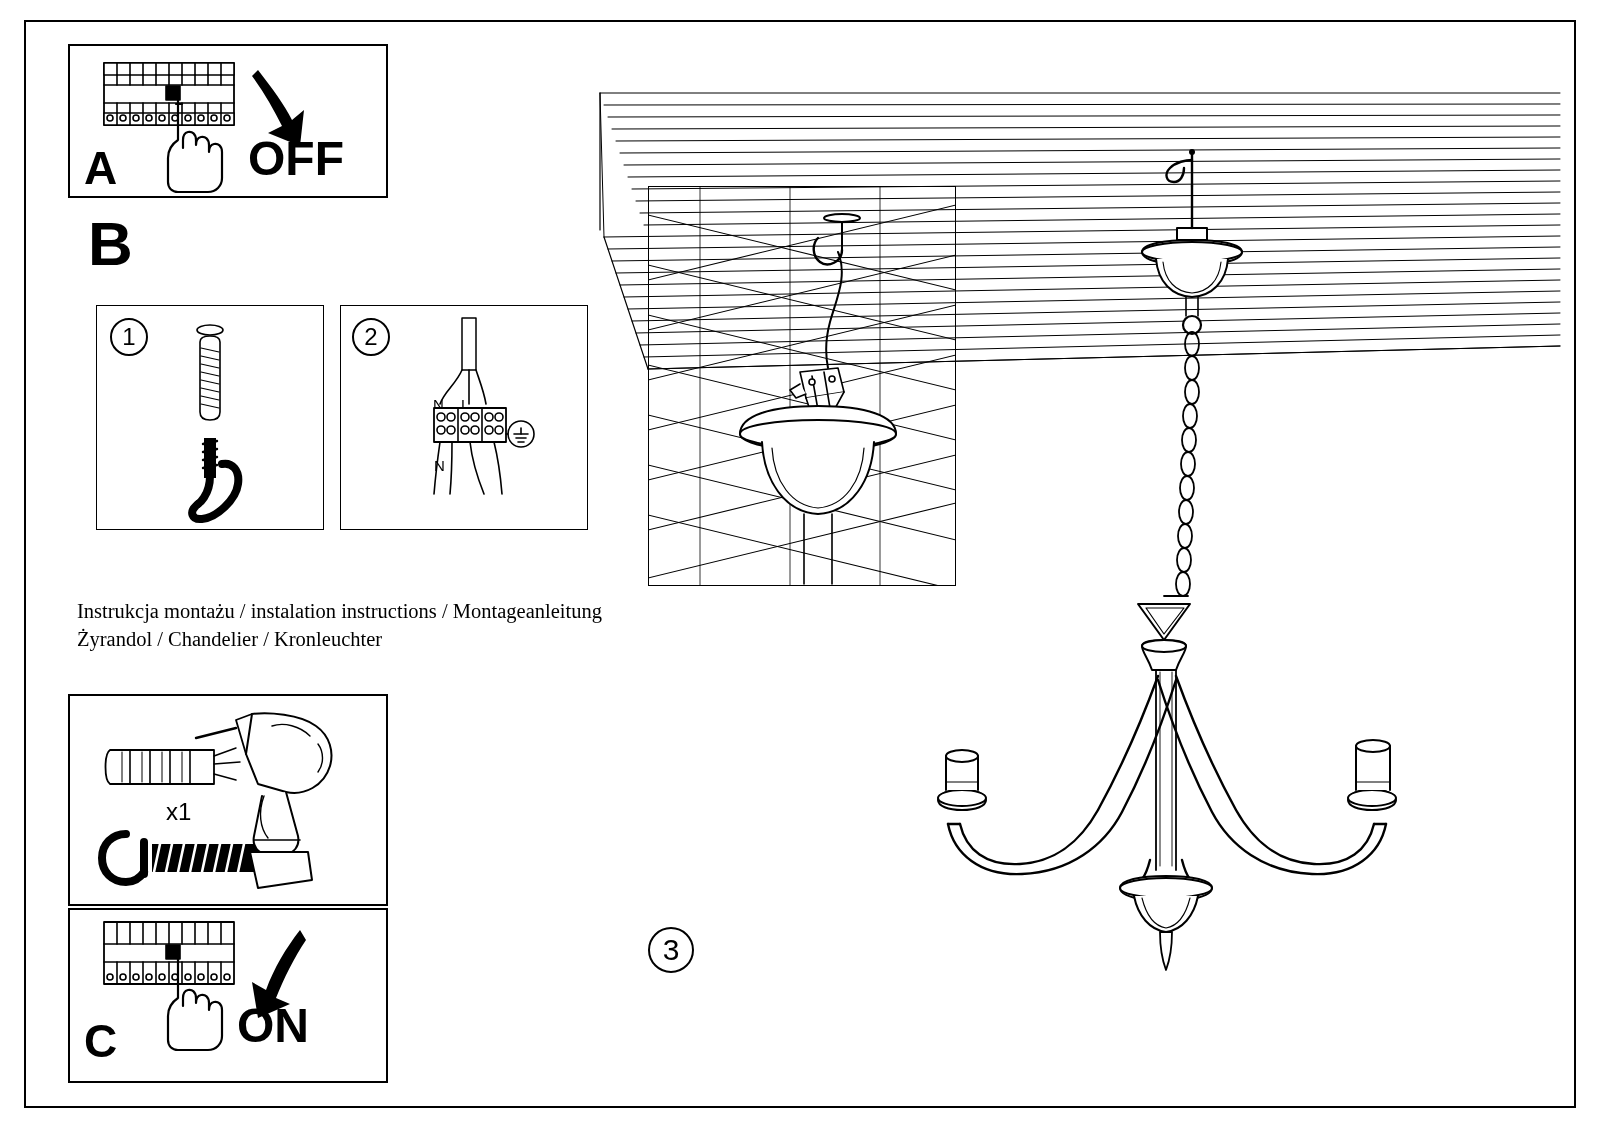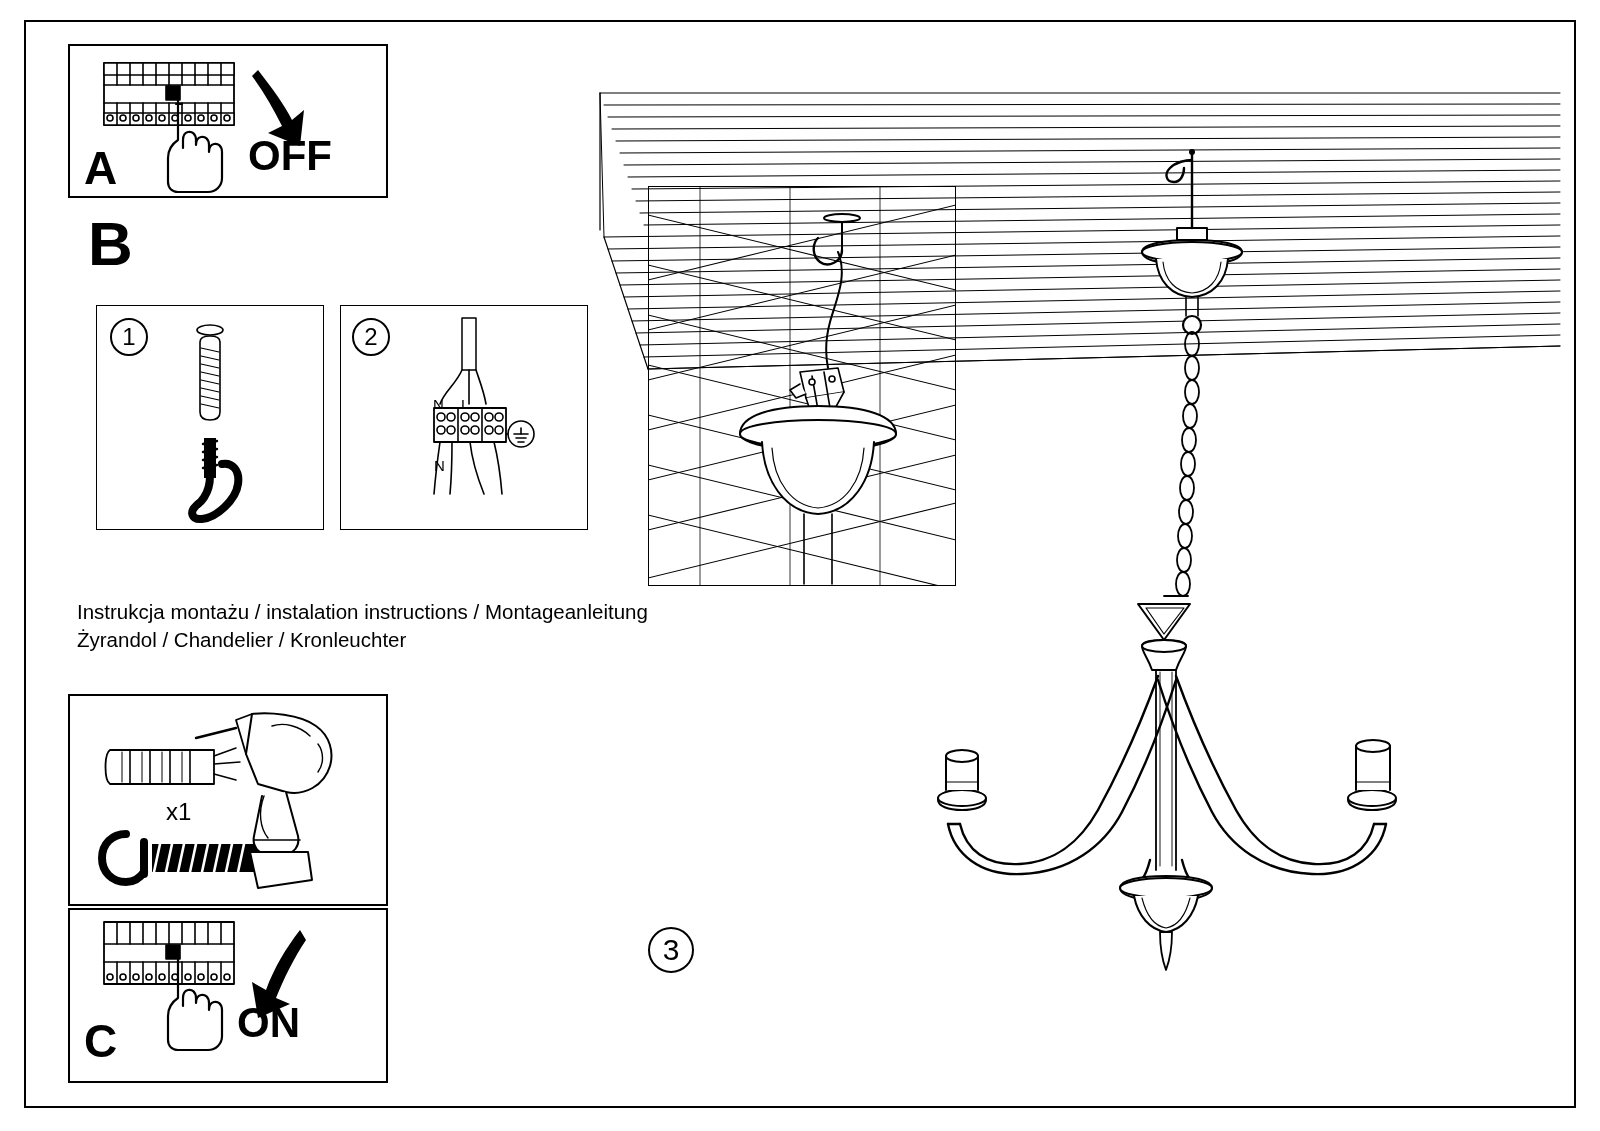--- a/index.html
+++ b/index.html
@@ -48,29 +48,29 @@
   }
   .big-letter {
     position: absolute;
     font-size: 62px;
     font-weight: bold;
     font-family: "Liberation Sans", sans-serif;
     line-height: 1;
   }
   .word {
     position: absolute;
-    font-size: 42px;
+    font-size: 48px;
     font-weight: bold;
     font-family: "Liberation Sans", sans-serif;
     line-height: 1;
   }
   .caption {
     position: absolute;
     font-size: 20.5px;
-    font-family: Liberation Sans, sans-serif;
+    font-family: Liberation Serif, serif;
     line-height: 1.45;
     white-space: nowrap;
   }
   .qty {
     position: absolute;
     font-size: 24px;
     font-family: "Liberation Sans", sans-serif;
   }
   .circ-num {
     position: absolute;

